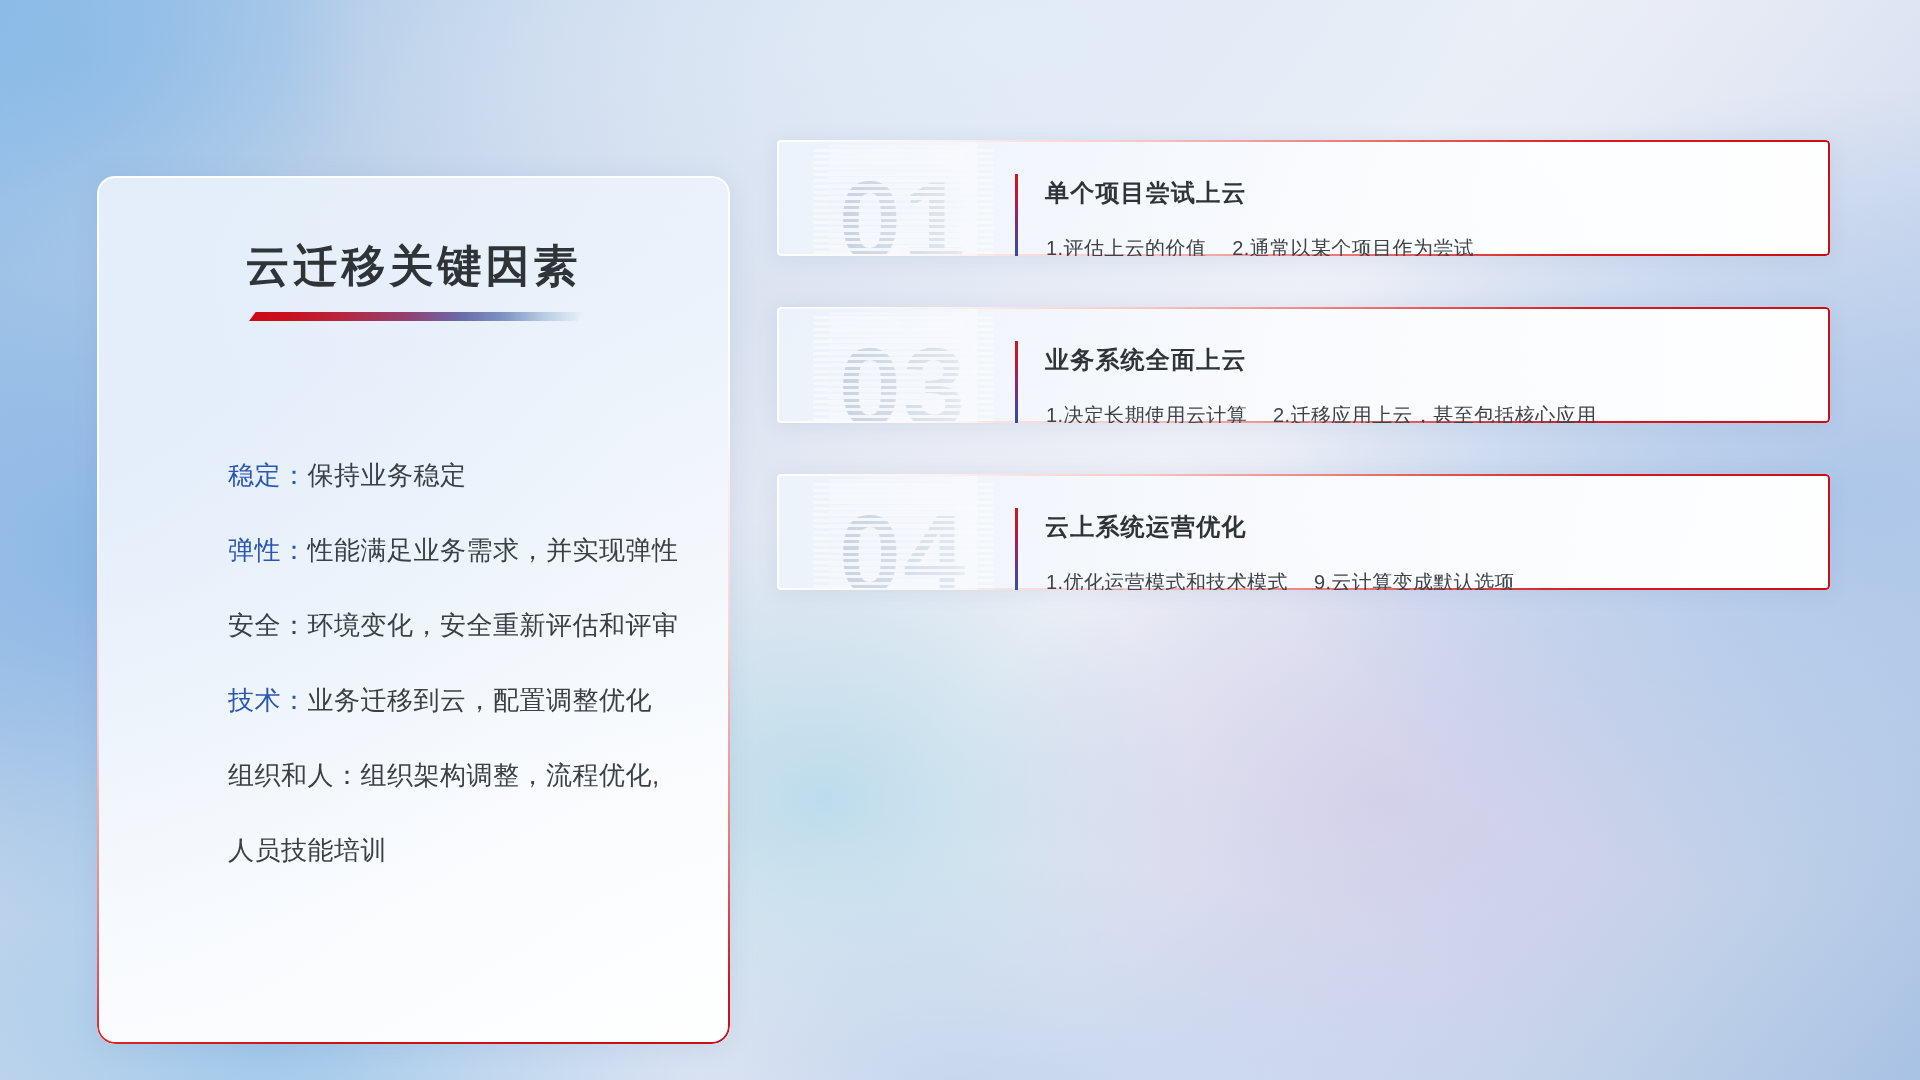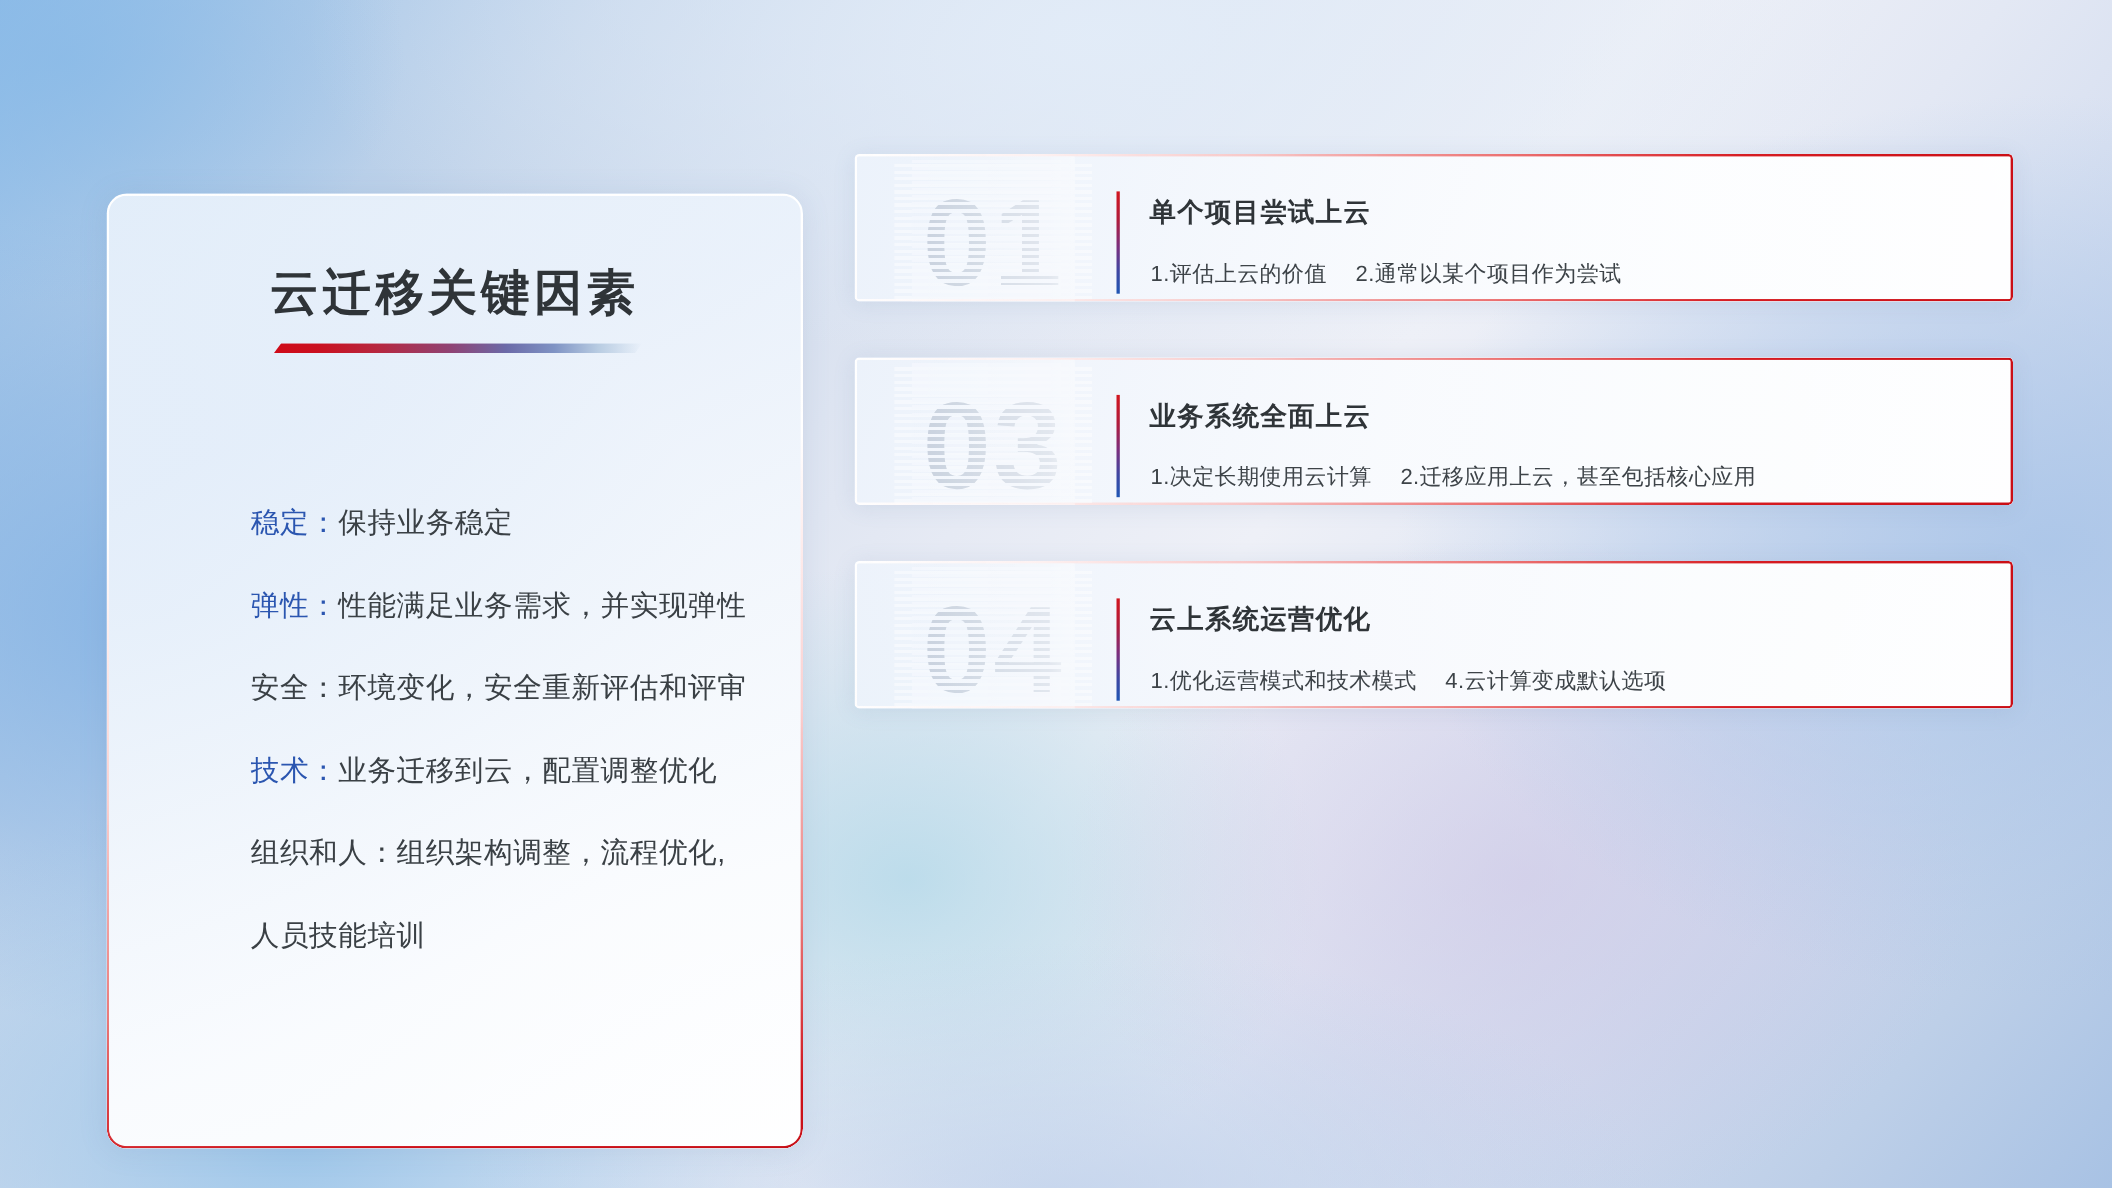--- a/index.html
+++ b/index.html
@@ -111,21 +111,21 @@
     letter-spacing:0.5px;
   }
   .panel-line:last-child { margin-bottom:0; }
   .panel-label { color:#2b56b0; }
   .panel-label.plain { color:#3a4045; }
 
   
   #cards { position:absolute; left:777px; top:140px; }
   .card {
     position:relative;
-    width:1053px; height:134px;
+    width:1053px; height:116px;
     margin-bottom:51px;
     border-radius:4px;
     background:linear-gradient(104deg,
       rgba(238,244,252,0.88) 0%,
       rgba(243,247,253,0.9) 22%,
       rgba(249,251,254,0.93) 46%,
       rgba(253,254,255,0.96) 70%,
       rgba(255,255,255,0.99) 100%);
     box-shadow:0 2px 20px rgba(90,122,168,0.12);
     overflow:hidden;
@@ -274,18 +274,18 @@
     </div>
 
     <div class="card">
       <div class="card-border"></div>
       <div class="card-number">
           <span class="num-wrap">04</span>
         </div>
       <div class="card-divider"></div>
       <div class="card-title">云上系统运营优化</div>
       <div class="card-sub">
-        <span>1.优化运营模式和技术模式</span><span class="gap"></span><span>4.云计算变成默认选项</span>
+        <span>1.优化运营模式和技术模式</span><span class="gap"></span><span>9.云计算变成默认选项</span>
       </div>
     </div>
 
   </div>
 </div>
 
 </body></html>

